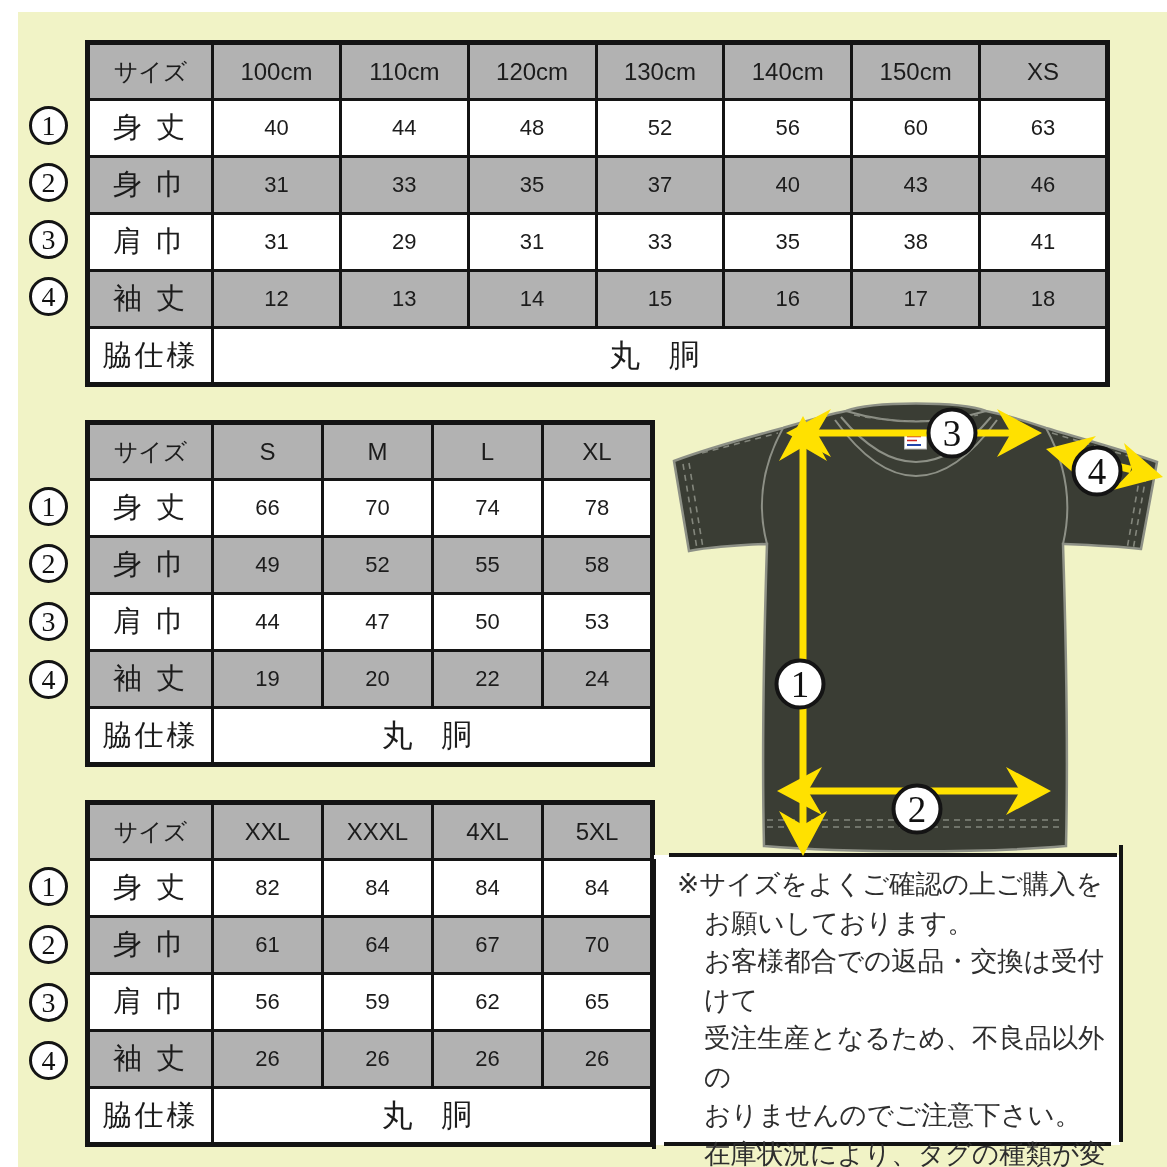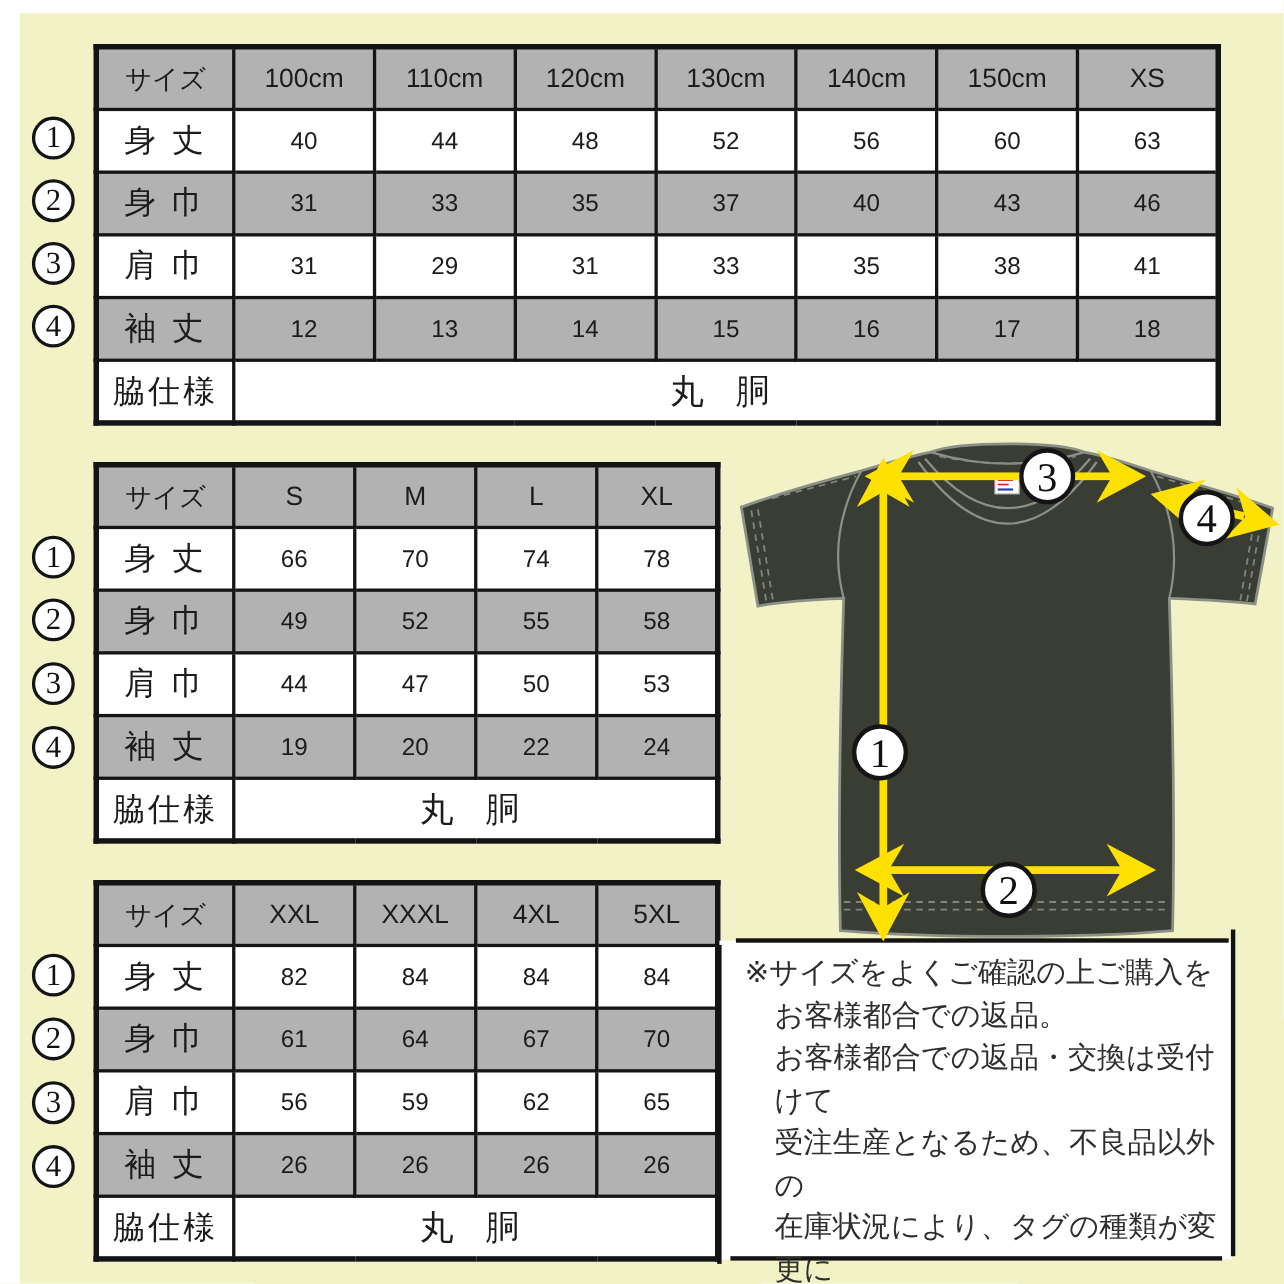--- a/index.html
+++ b/index.html
@@ -318,18 +318,19 @@
 </svg>
 
 <div class="note">
   <div class="note-bg"></div>
   <div class="bline nl-top"></div>
   <div class="bline nl-right"></div>
   <div class="bline nl-bottom"></div>
   <div class="bline nl-left"></div>
   <div class="note-text" id="note-text">
       <div class="note-line">※サイズをよくご確認の上ご購入を</div>
-      <div class="note-line indent">お客様都合での返品。</div>
+      <div class="note-line indent">お願いしております。</div>
       <div class="note-line indent">お客様都合での返品・交換は受付けて</div>
       <div class="note-line indent">受注生産となるため、不良品以外の</div>
+      <div class="note-line indent">おりませんのでご注意下さい。</div>
       <div class="note-line indent">在庫状況により、タグの種類が変更に</div>
     </div>
 </div>
 
 </body></html>

